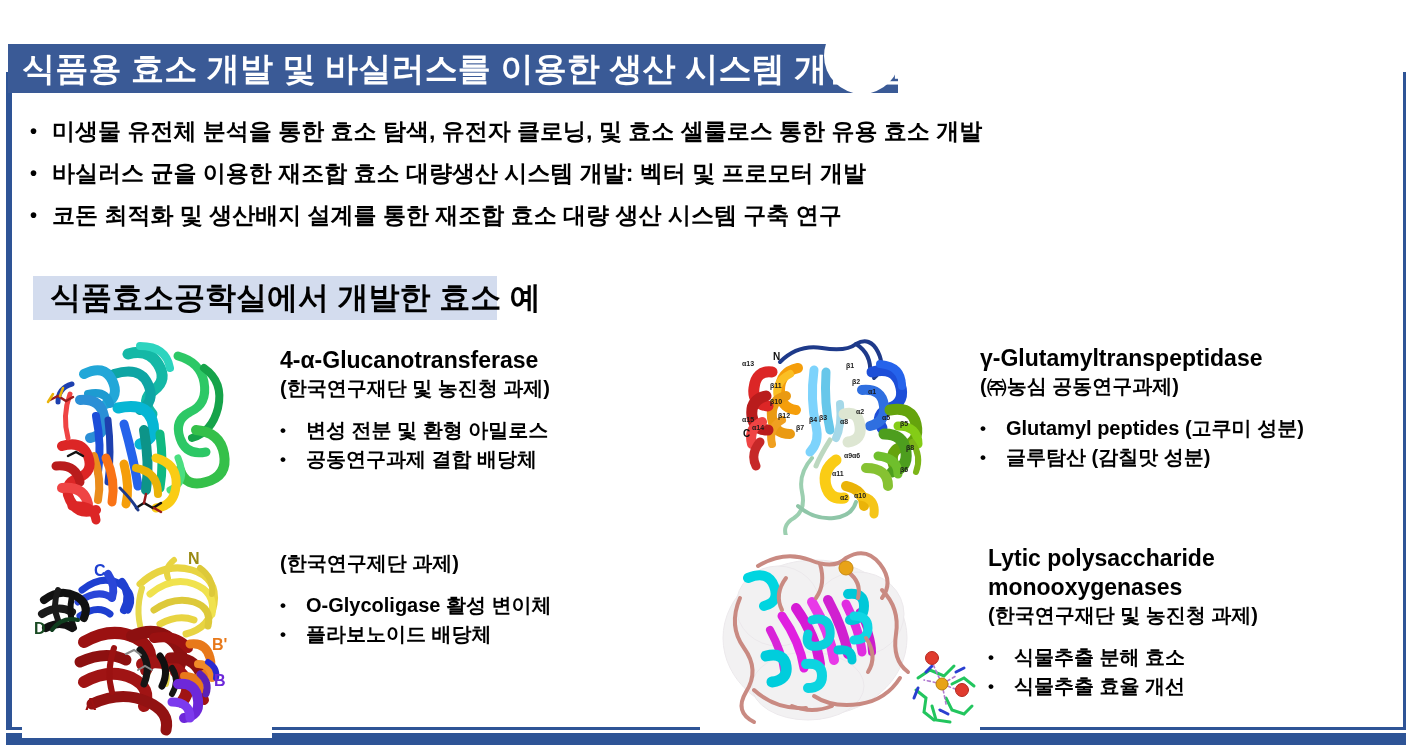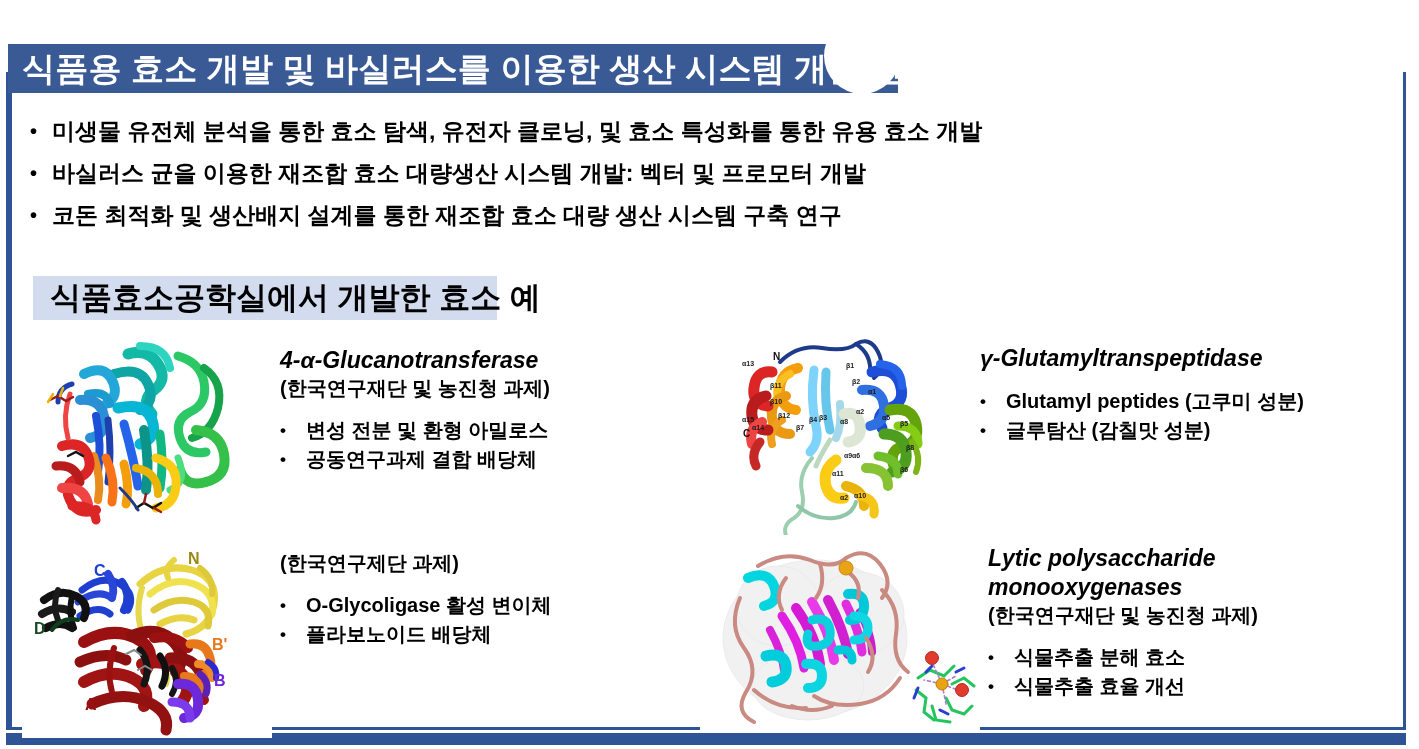--- a/index.html
+++ b/index.html
@@ -63,21 +63,21 @@
   #card-bl{left:22px;top:538px;width:666px;height:200px;}
   #card-br{left:700px;top:538px;width:710px;height:200px;}
 
   .card .pic{position:absolute;left:0;top:0;}
   .card .info{position:absolute;}
   #card-tl .info{left:252px;top:8px;width:400px;}
   #card-tr .info{left:240px;top:14px;width:420px;}
   #card-bl .info{left:258px;top:12px;width:400px;}
   #card-br .info{left:288px;top:6px;width:420px;}
 
-  .ename{font-size:23px;font-weight:bold;line-height:29px;color:#000;white-space:nowrap;font-style:italic;}
+  .ename{font-size:23px;font-weight:bold;line-height:29px;color:#000;white-space:nowrap;}
   .ename.wrap{white-space:normal;}
   .eproj{font-size:20px;font-weight:bold;line-height:27px;color:#000;white-space:nowrap;}
   .efeat{margin-top:14px;}
   .efeat .row{
     display:flex;align-items:flex-start;
     font-size:20px;font-weight:bold;line-height:29px;color:#000;
   }
   .efeat .row .d{width:26px;flex:0 0 26px;font-size:17px;}
   .efeat .row .t{flex:1 1 auto;white-space:nowrap;}
 
@@ -93,21 +93,21 @@
 <div id="bottom-bar"></div>
 
 <div id="title-banner">
   <div class="notch"></div>
 </div>
 <div id="title-text">식품용 효소 개발 및 바실러스를 이용한 생산 시스템 개발 연구</div>
 
 <div id="bullets">
   <div class="blt">
     <span class="dot">•</span>
-    <span class="txt">미생물 유전체 분석을 통한 효소 탐색, 유전자 클로닝, 및 효소 특성화를 통한 유용 효소 개발</span>
+    <span class="txt">미생물 유전체 분석을 통한 효소 탐색, 유전자 클로닝, 및 효소 셀룰로스 통한 유용 효소 개발</span>
   </div>
   <div class="blt">
     <span class="dot">•</span>
     <span class="txt">바실러스 균을 이용한 재조합 효소 대량생산 시스템 개발: 벡터 및 프로모터 개발</span>
   </div>
   <div class="blt">
     <span class="dot">•</span>
     <span class="txt">코돈 최적화 및 생산배지 설계를 통한 재조합 효소 대량 생산 시스템 구축 연구</span>
   </div>
 </div>
@@ -249,20 +249,21 @@
         <text x="112" y="128">α6</text>
         <text x="104" y="128">α9</text>
         <text x="92" y="146">α11</text>
         <text x="100" y="170">α2</text>
         <text x="114" y="168">α10</text>
       </g>
     </svg>
   </div>
   <div class="info">
     <div class="ename">γ-Glutamyltranspeptidase</div>
+    <div class="eproj">(㈜농심 공동연구과제)</div>
     <div class="efeat">
       <div class="row">
         <span class="d">•</span>
         <span class="t">Glutamyl peptides (고쿠미 성분)</span>
       </div>
       <div class="row">
         <span class="d">•</span>
         <span class="t">글루탐산 (감칠맛 성분)</span>
       </div>
     </div>

